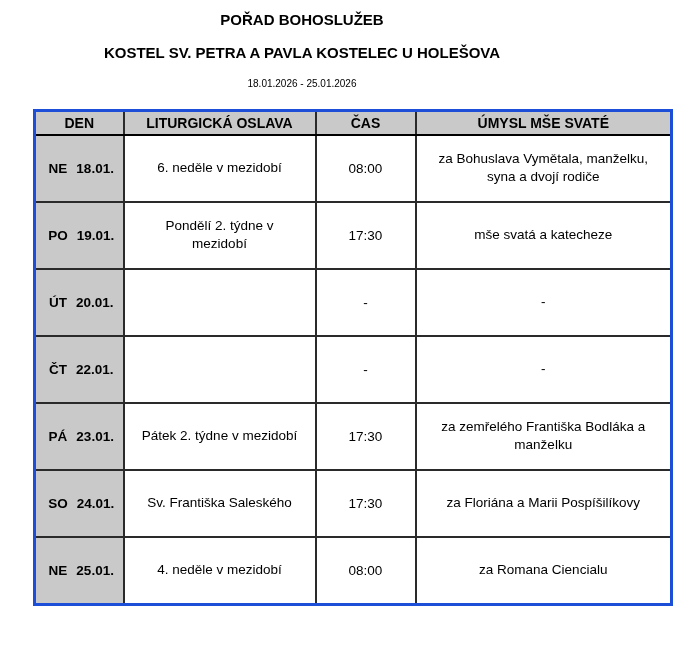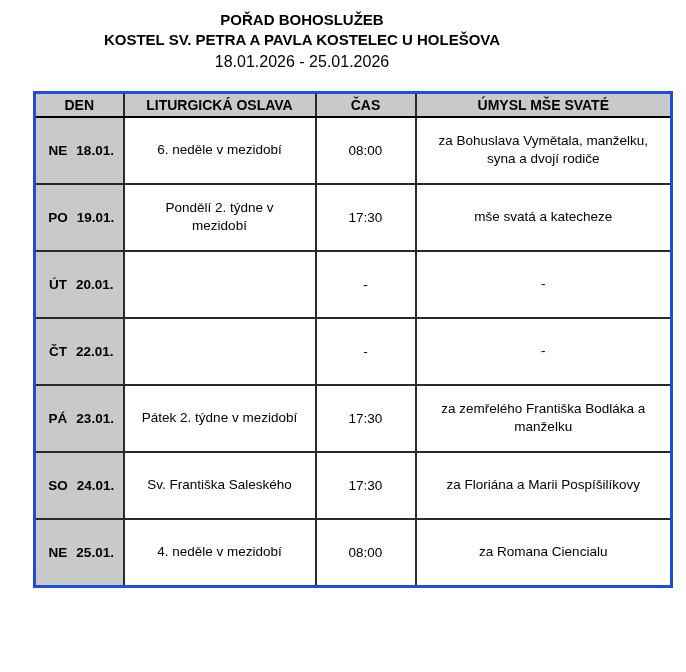--- a/index.html
+++ b/index.html
@@ -23,26 +23,26 @@
   }
   .title-main {
     font-size: 15px;
     font-weight: bold;
     line-height: 1.15;
   }
   .title-church {
     font-size: 15px;
     font-weight: bold;
     line-height: 1.15;
-    margin-top: 3px;
+    margin-top: 16px;
   }
   .title-dates {
-    font-size: 16px;
+    font-size: 10px;
     font-weight: normal;
-    margin-top: 4px;
+    margin-top: 16px;
   }
   table.schedule {
     border-collapse: collapse;
     table-layout: fixed;
     margin: 20px 0 0 33px;
     width: 637px;
     border: 3px solid #1d4ed8;
   }
   table.schedule th,
   table.schedule td {

